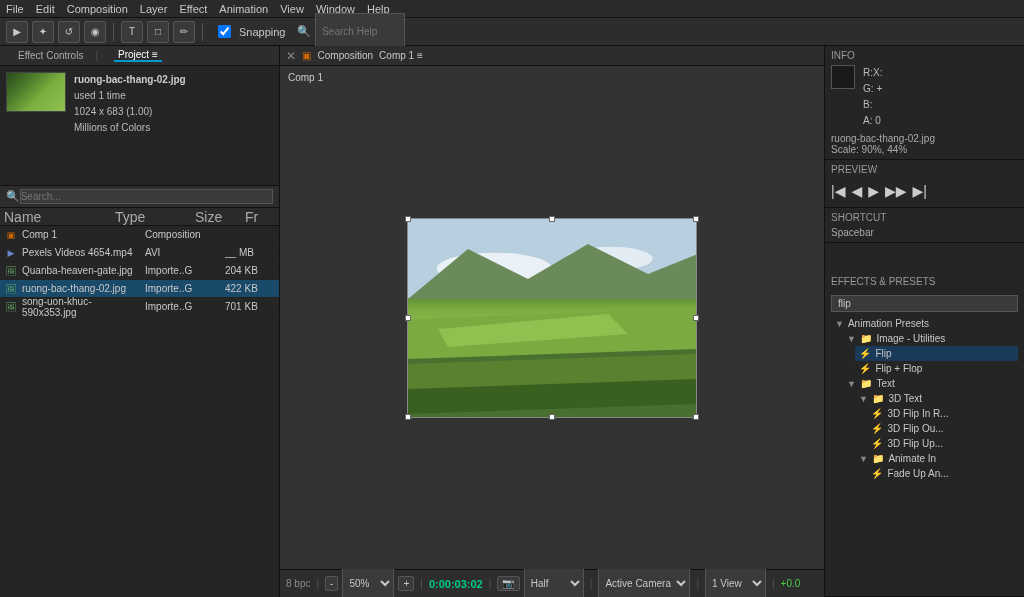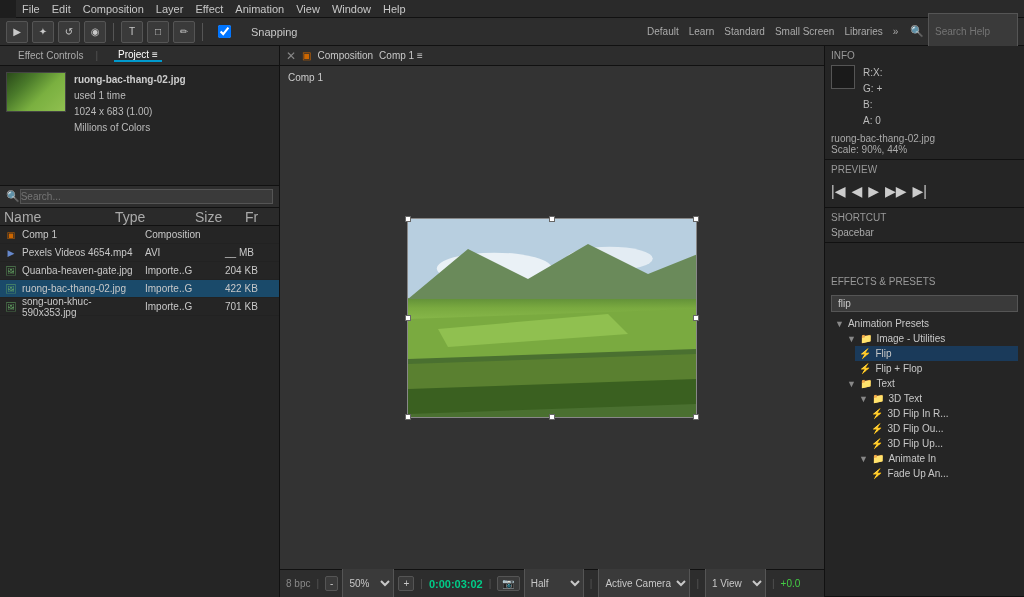--- a/index.html
+++ b/index.html
@@ -9,21 +9,20 @@
     #menubar {
       height: 18px;
       background: #2a2a2a;
       display: flex;
       align-items: center;
       padding: 0 6px;
       gap: 12px;
       font-size: 11px;
       color: #c8c8c8;
       border-bottom: 1px solid #111;
-      margin-left: 16px;
     }
     #menubar span { cursor: pointer; }
 
     
     #toolbar {
       height: 28px;
       background: #2d2d2d;
       display: flex;
       align-items: center;
       padding: 0 6px;
@@ -34,21 +33,21 @@
       width: 22px; height: 22px;
       background: #3a3a3a;
       border: 1px solid #555;
       border-radius: 2px;
       display: flex; align-items: center; justify-content: center;
       color: #c8c8c8;
       font-size: 10px;
       cursor: pointer;
     }
     .tool-sep { width: 1px; height: 18px; background: #555; margin: 0 3px; }
-    .snapping-area { display: flex; align-items: center; gap: 20px; margin-left: 8px; }
+    .snapping-area { display: flex; align-items: center; gap: 8px; margin-left: 8px; }
     .workspace-tabs { display: flex; align-items: center; gap: 10px; margin-left: auto; font-size: 10px; color: #aaa; }
     .search-area { display: flex; align-items: center; gap: 4px; margin-left: 8px; }
     .search-input { background: #3a3a3a; border: 1px solid #555; color: #c8c8c8; padding: 12px 6px; font-size: 10px; width: 90px; }
 
     
     #main {
       display: flex;
       height: calc(597px - 18px - 28px);
     }
 
@@ -333,28 +332,20 @@
   <div class="tool-btn">↺</div>
   <div class="tool-btn">◉</div>
   <div class="tool-sep"></div>
   <div class="tool-btn">T</div>
   <div class="tool-btn">□</div>
   <div class="tool-btn">✏</div>
   <div class="tool-sep"></div>
   <div class="snapping-area">
     <input type="checkbox" checked="" style="">
     <span>Snapping</span>
-  </div>
-  <div class="workspace-tabs">
-    <span>Default</span>
-    <span>Learn</span>
-    <span>Standard</span>
-    <span>Small Screen</span>
-    <span>Libraries</span>
-    <span>»</span>
   </div>
   <div class="search-area">
     <span>🔍</span>
     <input class="search-input" type="text" placeholder="Search Help" style="">
   </div>
 </div>
 
 <div id="main">
 
   <div id="left-panels">

